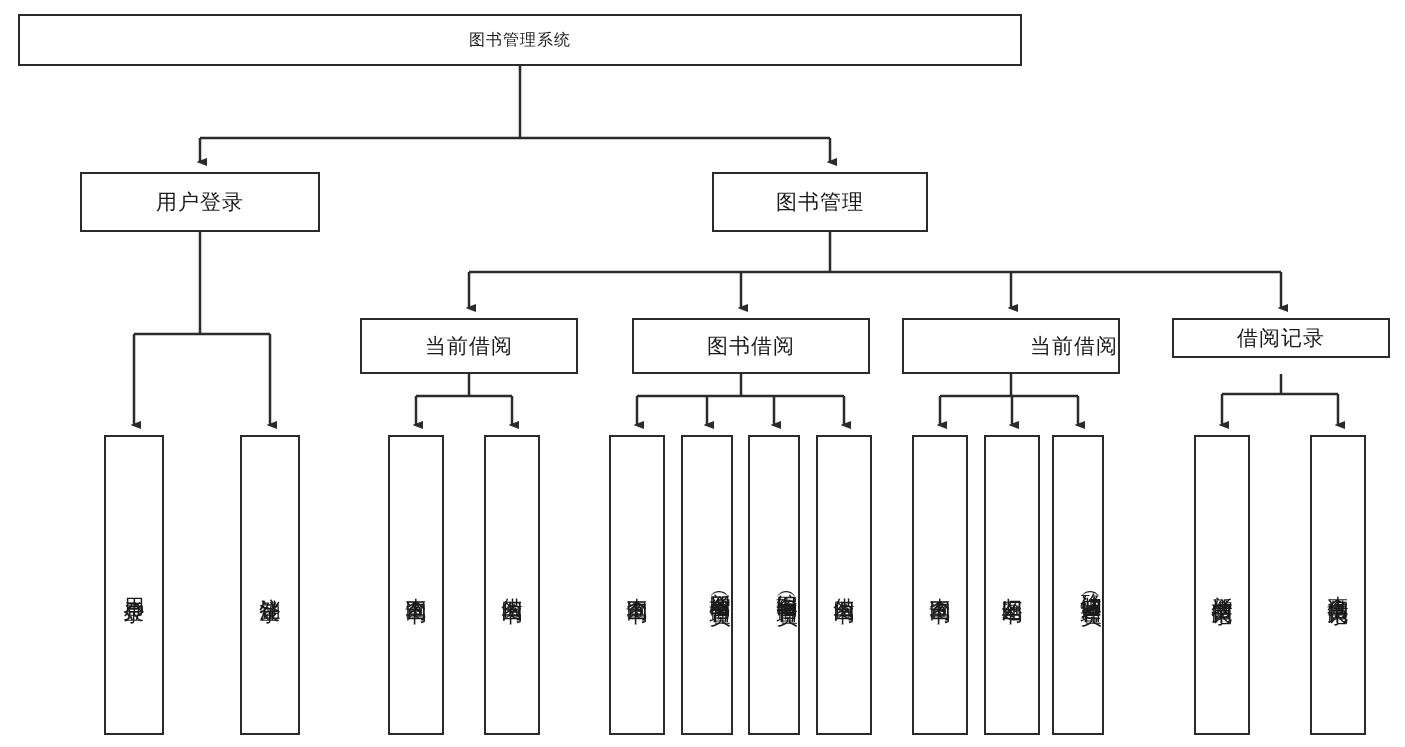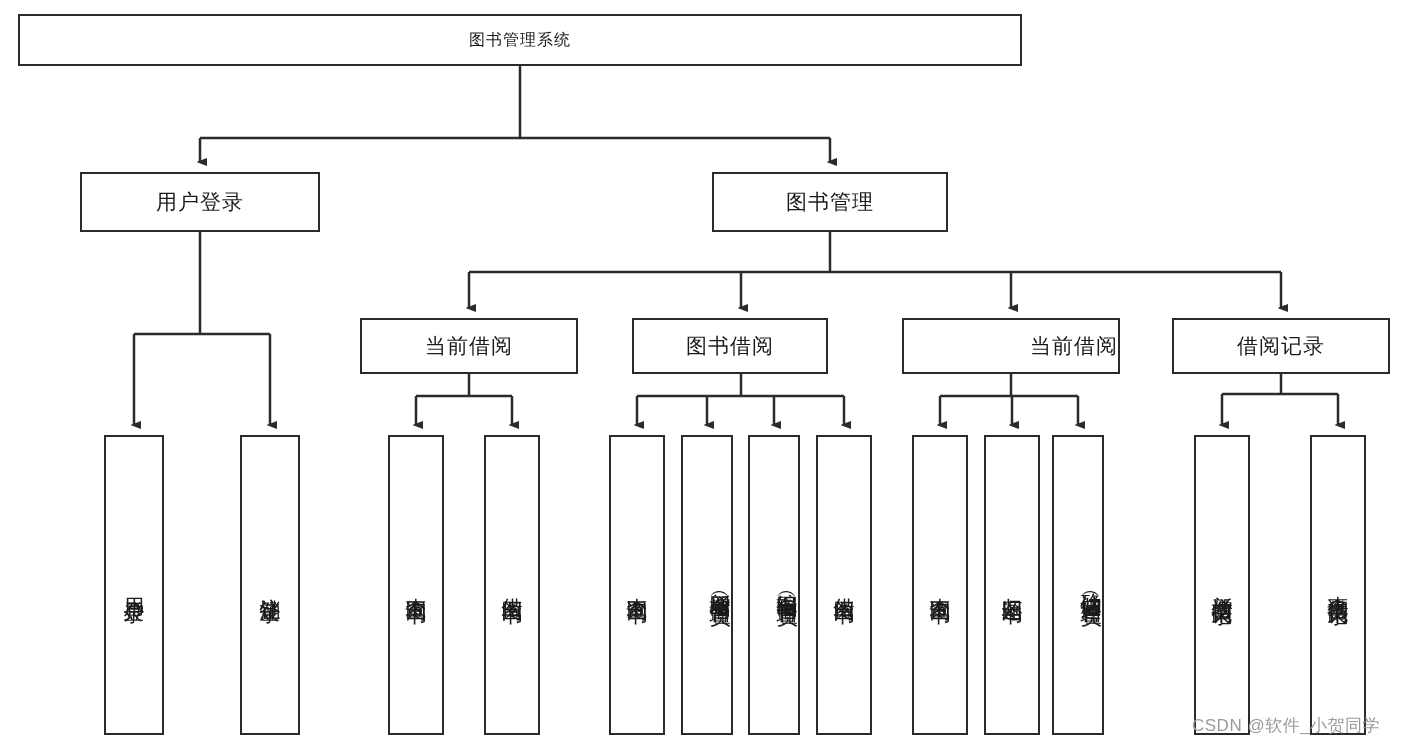--- a/index.html
+++ b/index.html
@@ -120,34 +120,34 @@
     </g>
   </svg>
 
   <div class="node horizontal root" style="left:18px; top:14px; width:1004px; height:52px;">
     <span>图书管理系统</span>
   </div>
 
   <div class="node horizontal" style="left:80px; top:172px; width:240px; height:60px;">
     <span>用户登录</span>
   </div>
-  <div class="node horizontal" style="left:712px; top:172px; width:236px; height:60px;">
+  <div class="node horizontal" style="left:712px; top:172px; width:216px; height:60px;">
     <span>图书管理</span>
   </div>
 
   <div class="node horizontal" style="left:360px; top:318px; width:218px; height:56px;">
     <span>当前借阅</span>
   </div>
-  <div class="node horizontal" style="left:632px; top:318px; width:196px; height:56px;">
+  <div class="node horizontal" style="left:632px; top:318px; width:238px; height:56px;">
     <span>图书借阅</span>
   </div>
   <div class="node horizontal" style="left:902px; top:318px; width:218px; height:56px;justify-content:flex-end;">
     <span>当前借阅</span>
   </div>
-  <div class="node horizontal" style="left:1172px; top:318px; width:218px; height:56px;">
+  <div class="node horizontal" style="left:1172px; top:318px; width:218px; height:40px;">
     <span>借阅记录</span>
   </div>
 
   <div class="node vertical" style="left:104px; top:435px; width:60px; height:300px;">
     <span class="vlabel">用户登录</span>
   </div>
   <div class="node vertical" style="left:240px; top:435px; width:60px; height:300px;">
     <span class="vlabel">注销登录</span>
   </div>
   <div class="node vertical" style="left:388px; top:435px; width:56px; height:300px;">
@@ -177,15 +177,14 @@
   <div class="node vertical" style="left:1052px; top:435px; width:52px; height:300px; align-items:flex-start;">
     <span class="vlabel">确认归还（管理员）</span>
   </div>
   <div class="node vertical" style="left:1194px; top:435px; width:56px; height:300px;">
     <span class="vlabel">新增借阅记录</span>
   </div>
   <div class="node vertical" style="left:1310px; top:435px; width:56px; height:300px;">
     <span class="vlabel">查询借阅记录</span>
   </div>
 
-  <div class="watermark" style="left:1192px; top:714px;">CSDN @软件_小贺同学</div>
 
 </div>
 
 </body></html>

